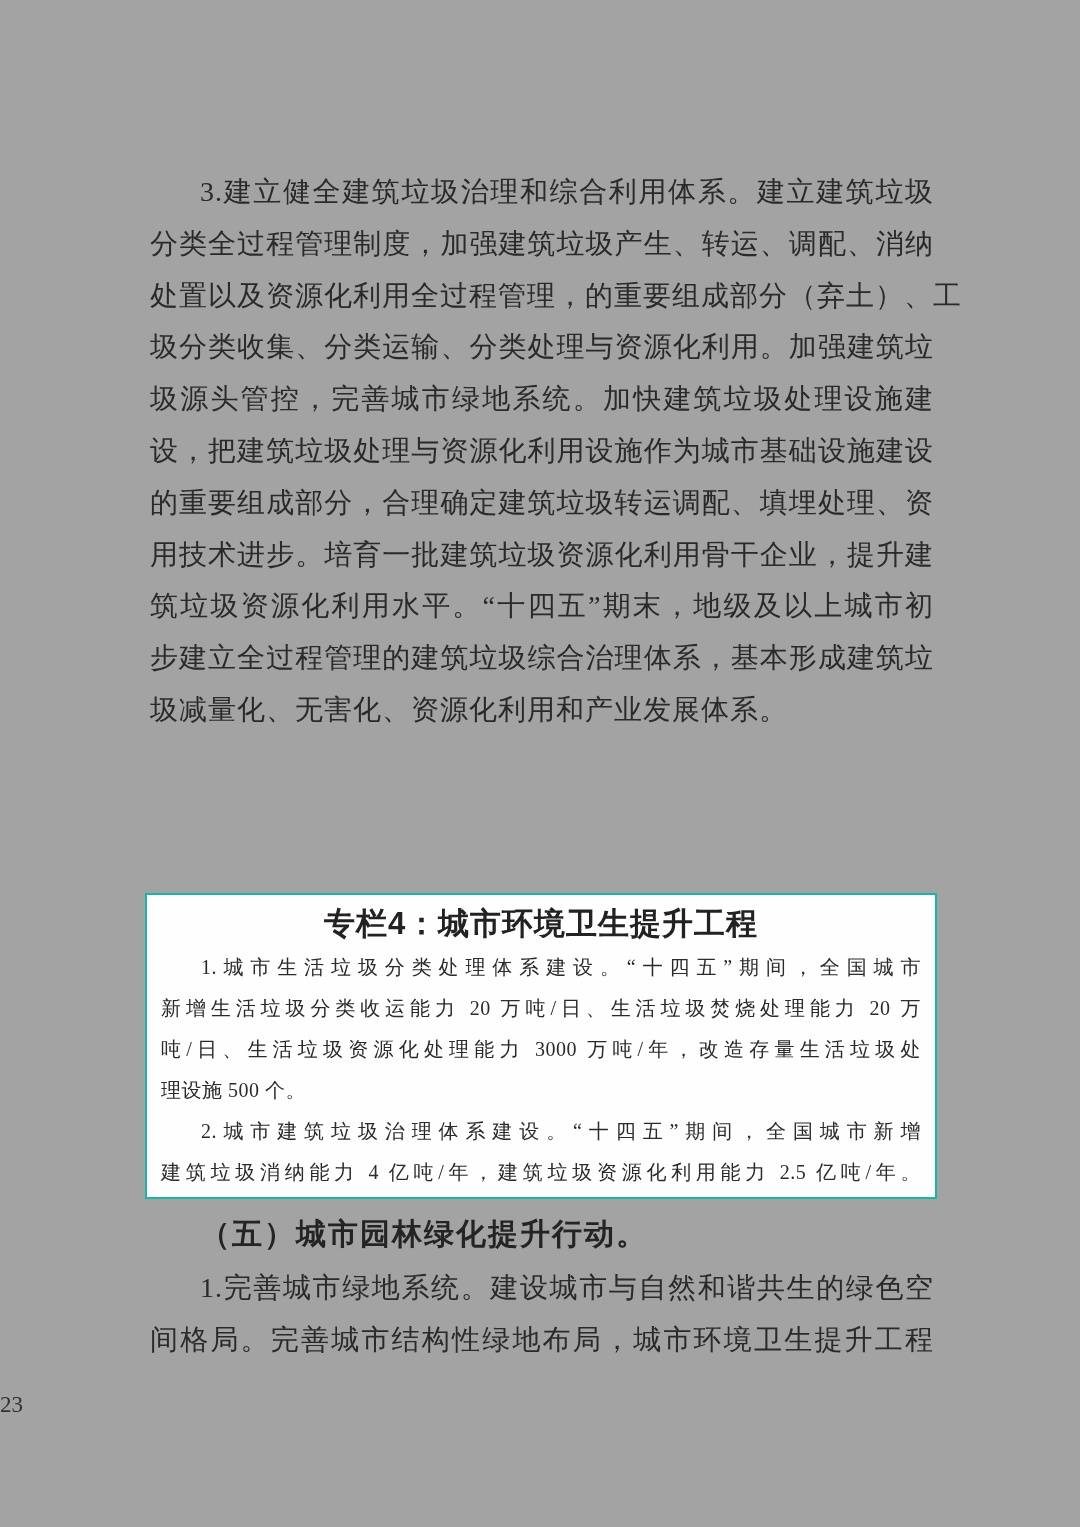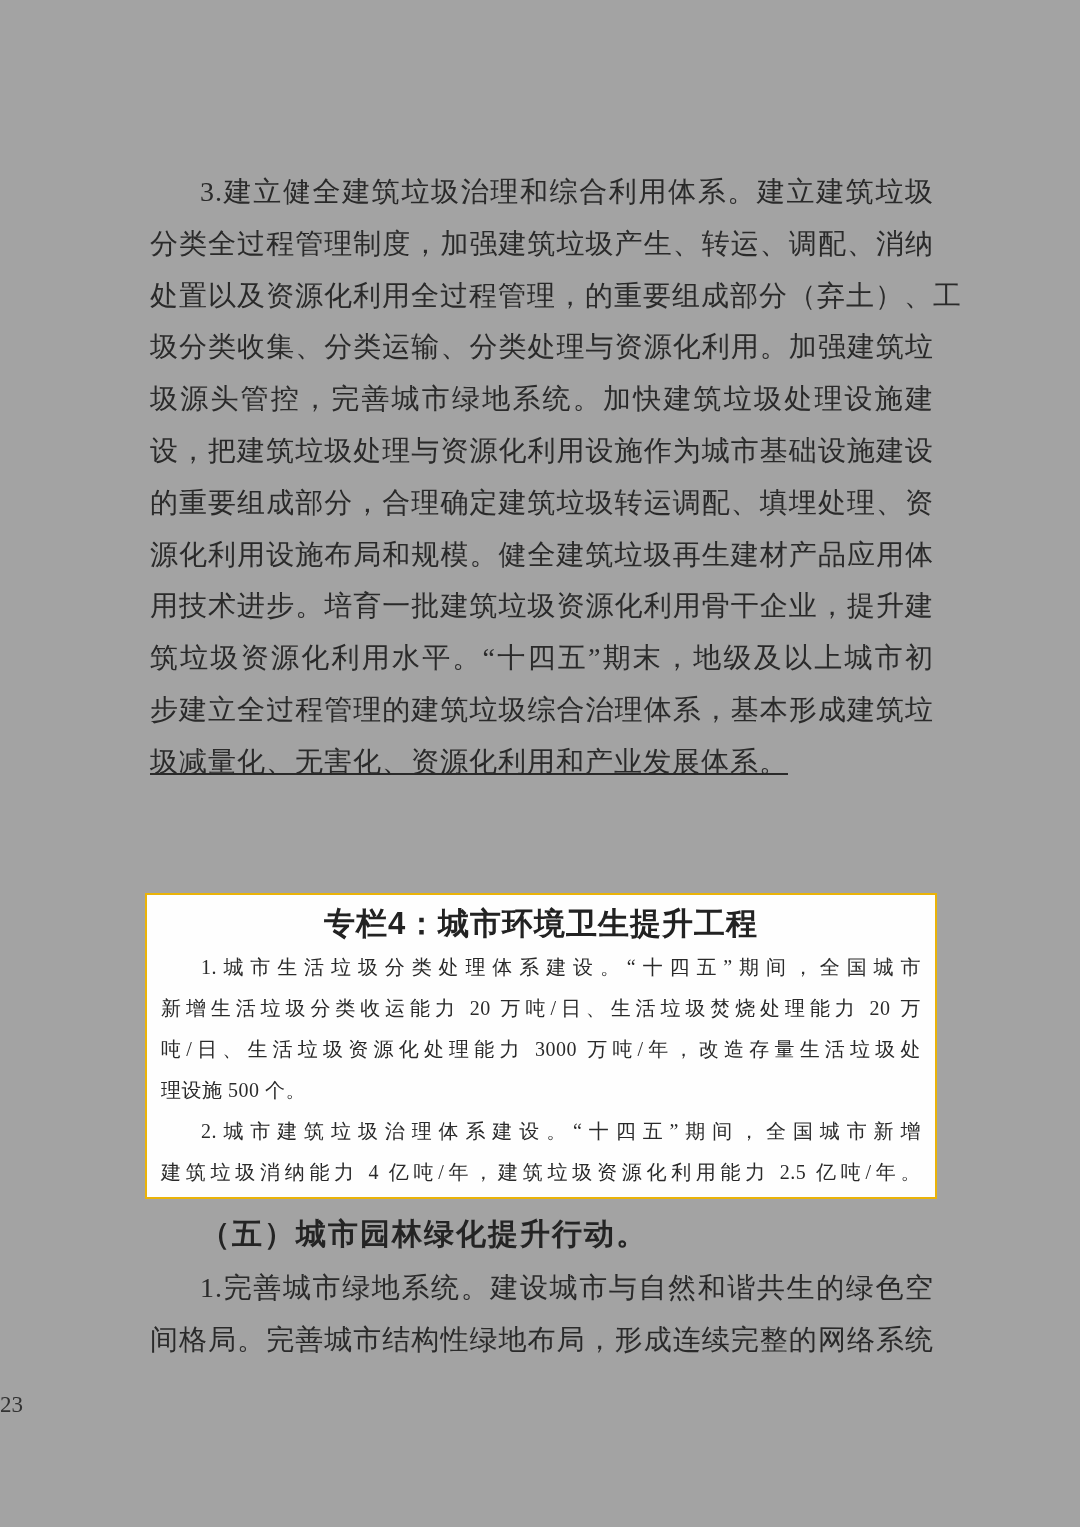--- a/index.html
+++ b/index.html
@@ -27,30 +27,29 @@
     line-height: 51.8px;
     text-align: justify;
     text-align-last: justify;
     white-space: nowrap;
     letter-spacing: 1px;
   }
   .line.indent { text-indent: 50px; }
   .line.short {
     text-align: right;
     text-align-last: left;
-    text-decoration: underline;
   }
   .feature-box {
     position: absolute;
     left: 145px;
     top: 893px;
     width: 792px;
     height: 306px;
     box-sizing: border-box;
-    border: 2px solid #eab308;
+    border: 2px solid #14b8a6;
     padding: 6px 14px;
     background: #fefefe;
   }
   .box-title {
     font-family: "Liberation Sans", sans-serif;
     font-weight: bold;
     font-size: 31px;
     line-height: 46px;
     text-align: center;
     color: #222222;
@@ -100,39 +99,38 @@
 <div class="page">
 
   <div class="main-paragraph">
     <div class="line indent">3.建立健全建筑垃圾治理和综合利用体系。建立建筑垃圾</div>
     <div class="line">分类全过程管理制度，加强建筑垃圾产生、转运、调配、消纳</div>
     <div class="line">处置以及资源化利用全过程管理，的重要组成部分（弃土）、工</div>
     <div class="line">圾分类收集、分类运输、分类处理与资源化利用。加强建筑垃</div>
     <div class="line">圾源头管控，完善城市绿地系统。加快建筑垃圾处理设施建</div>
     <div class="line">设，把建筑垃圾处理与资源化利用设施作为城市基础设施建设</div>
     <div class="line">的重要组成部分，合理确定建筑垃圾转运调配、填埋处理、资</div>
-    <div class="line">源化利用设施布局和规模。健全建筑垃圾再生建材产品应用体</div>
     <div class="line">用技术进步。培育一批建筑垃圾资源化利用骨干企业，提升建</div>
     <div class="line">筑垃圾资源化利用水平。“十四五”期末，地级及以上城市初</div>
     <div class="line">步建立全过程管理的建筑垃圾综合治理体系，基本形成建筑垃</div>
     <div class="line short">圾减量化、无害化、资源化利用和产业发展体系。</div>
   </div>
 
   <div class="feature-box">
     <div class="box-title">专栏4：城市环境卫生提升工程</div>
     <div class="box-line indent">1.城市生活垃圾分类处理体系建设。“十四五”期间，全国城市</div>
     <div class="box-line">新增生活垃圾分类收运能力 20 万吨/日、生活垃圾焚烧处理能力 20 万</div>
     <div class="box-line">吨/日、生活垃圾资源化处理能力 3000 万吨/年，改造存量生活垃圾处</div>
     <div class="box-line short">理设施 500 个。</div>
     <div class="box-line indent">2.城市建筑垃圾治理体系建设。“十四五”期间，全国城市新增</div>
     <div class="box-line">建筑垃圾消纳能力 4 亿吨/年，建筑垃圾资源化利用能力 2.5 亿吨/年。</div>
   </div>
 
   <div class="section-heading">（五）城市园林绿化提升行动。</div>
 
   <div class="second-paragraph">
     <div class="line indent">1.完善城市绿地系统。建设城市与自然和谐共生的绿色空</div>
-    <div class="line">间格局。完善城市结构性绿地布局，形成连续完整的网络系统</div>
+    <div class="line">间格局。完善城市结构性绿地布局，城市环境卫生提升工程</div>
   </div>
 
   <div class="page-number">23</div>
 
 </div>
 
 </body></html>

